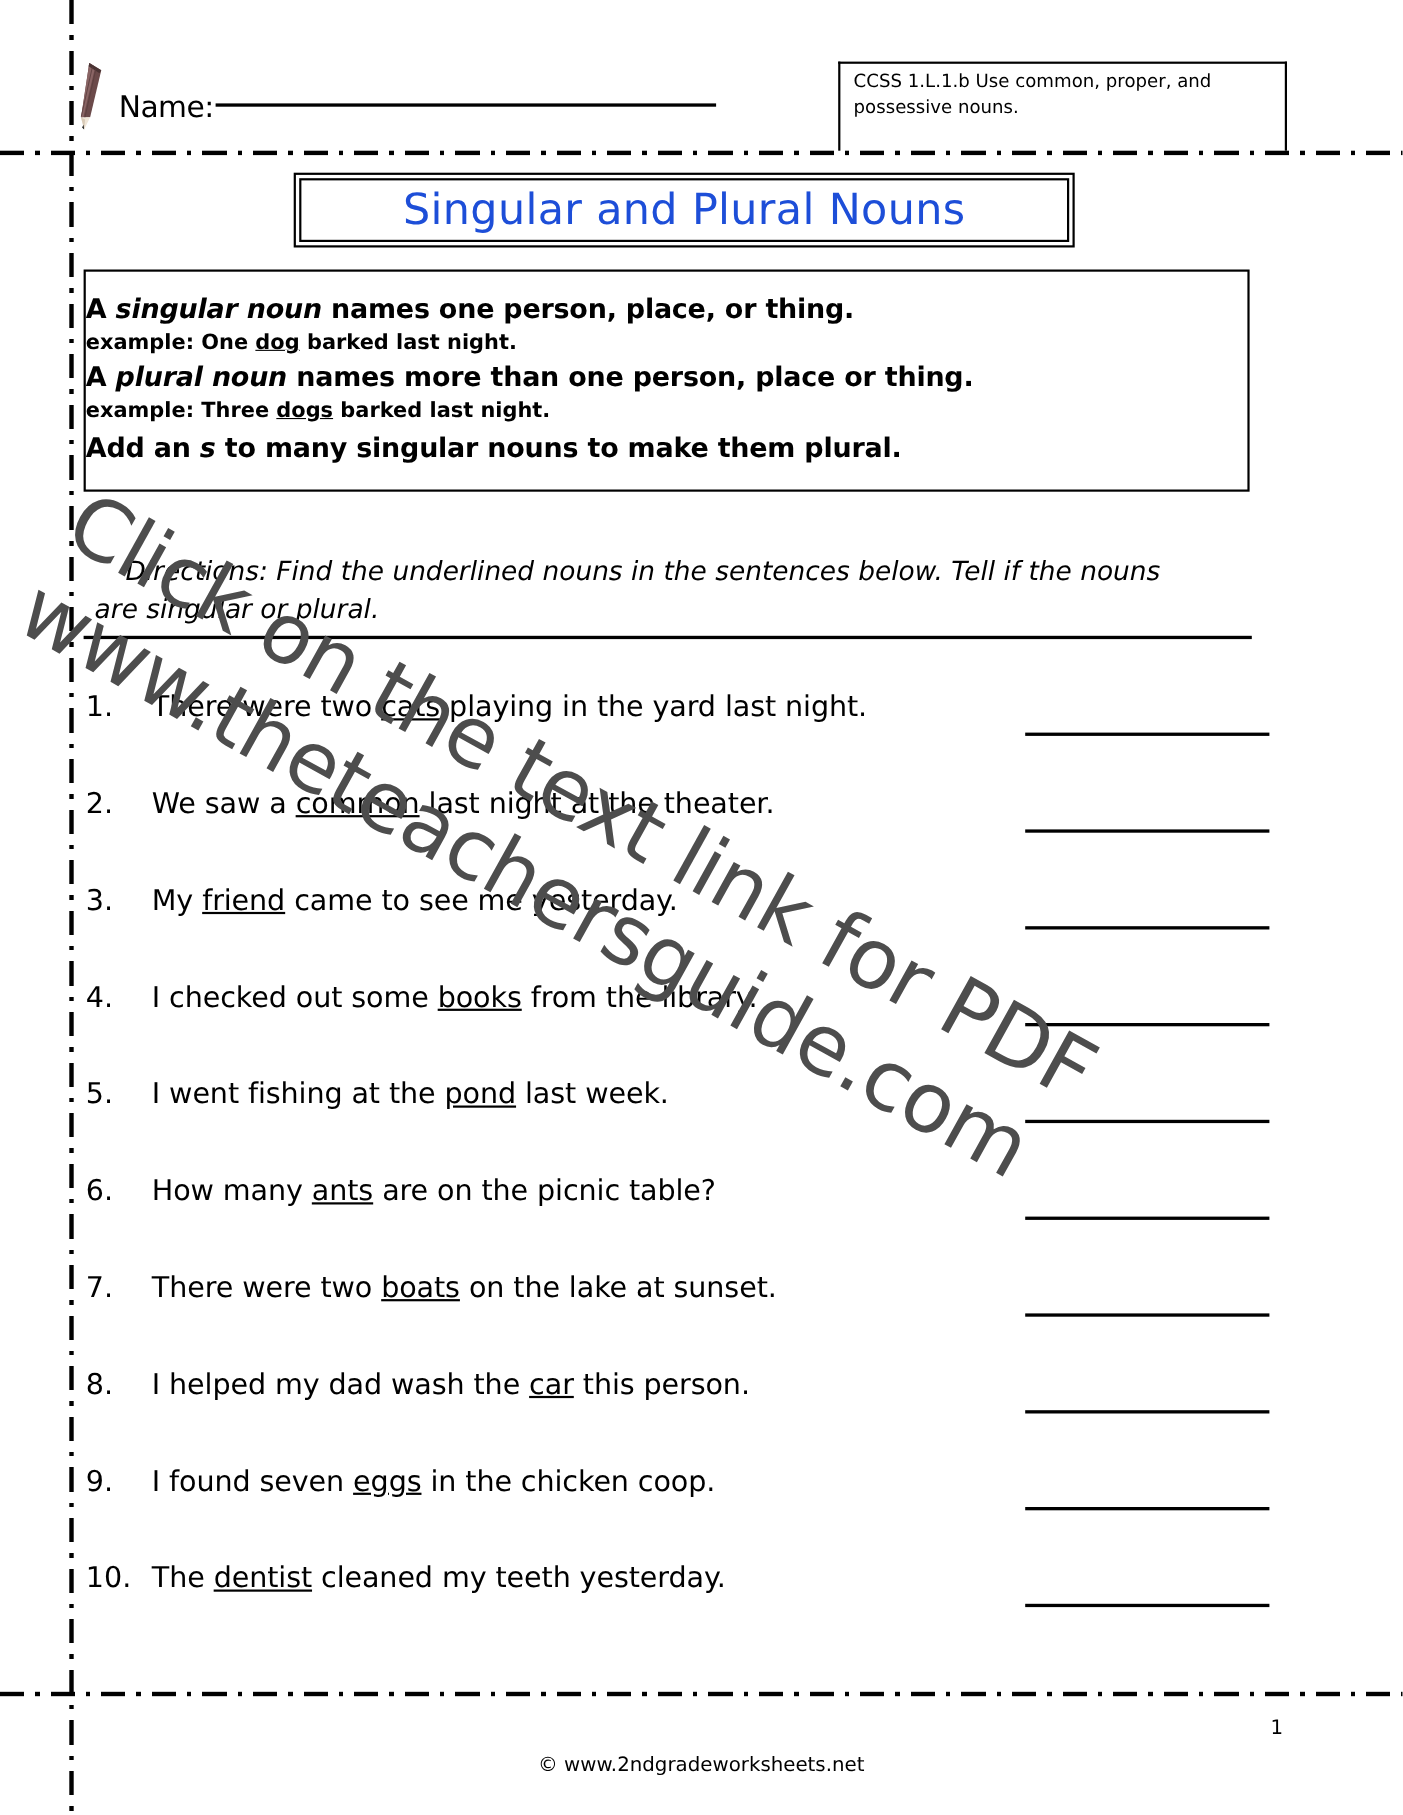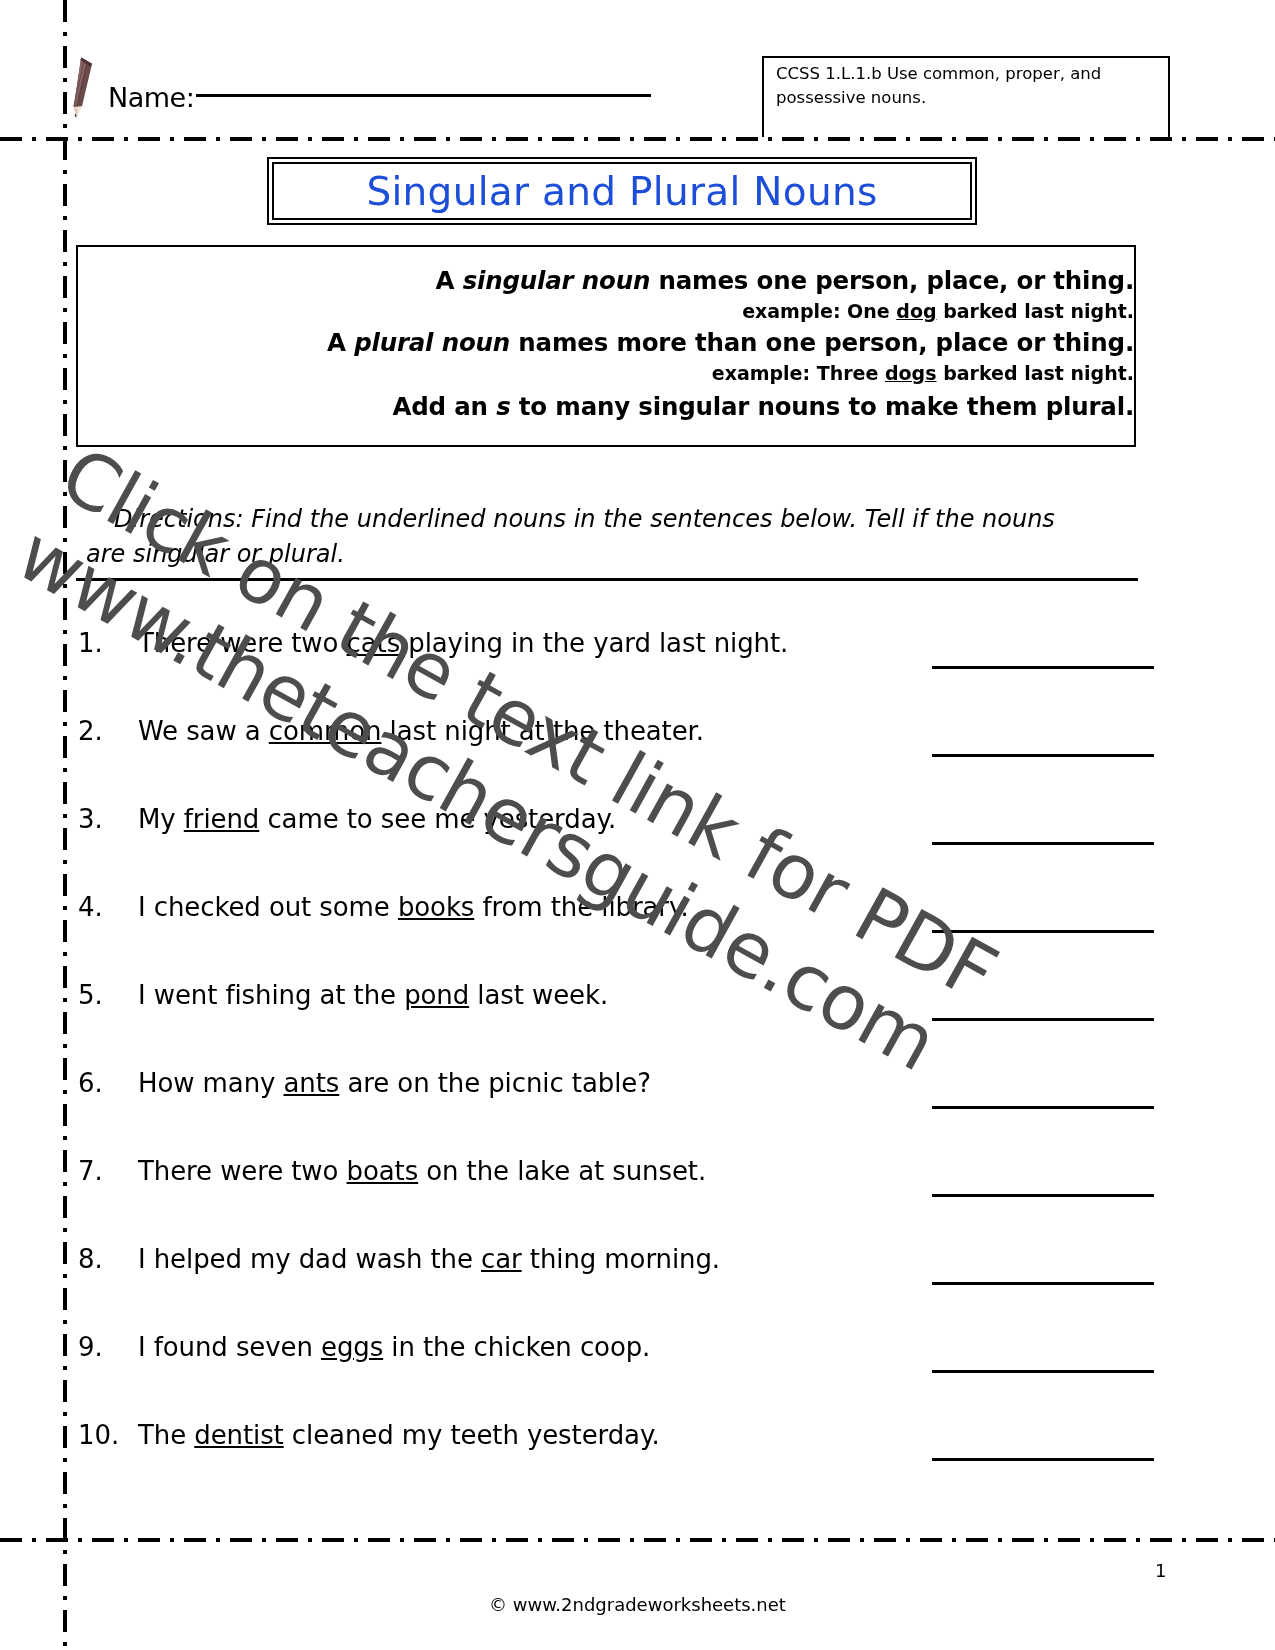--- a/index.html
+++ b/index.html
@@ -122,21 +122,21 @@
     color: #1d4ed8;
   }
 
   
   .def-box {
     position: absolute;
     left: 76px; top: 245px;
     width: 1060px; height: 202px;
     border: 2px solid #000;
     padding-top: 18px;
-    text-align: right;
+    text-align: left;
     font-family: "DejaVu Sans", sans-serif;
     color: #000;
   }
   .def-main {
     font-size: 24.5px;
     font-weight: bold;
     line-height: 1.32;
     letter-spacing: -0.2px;
   }
   .def-main em {
@@ -349,21 +349,21 @@
   </div>
 
   <div class="q-row">
     <span class="q-num">7.</span>
     <span class="q-text"><span>There were two </span><u>boats</u><span> on the lake at sunset.</span></span>
     <span class="q-blank"></span>
   </div>
 
   <div class="q-row">
     <span class="q-num">8.</span>
-    <span class="q-text"><span>I helped my dad wash the </span><u>car</u><span> thing morning.</span></span>
+    <span class="q-text"><span>I helped my dad wash the </span><u>car</u><span> this person.</span></span>
     <span class="q-blank"></span>
   </div>
 
   <div class="q-row">
     <span class="q-num">9.</span>
     <span class="q-text"><span>I found seven </span><u>eggs</u><span> in the chicken coop.</span></span>
     <span class="q-blank"></span>
   </div>
 
   <div class="q-row">

